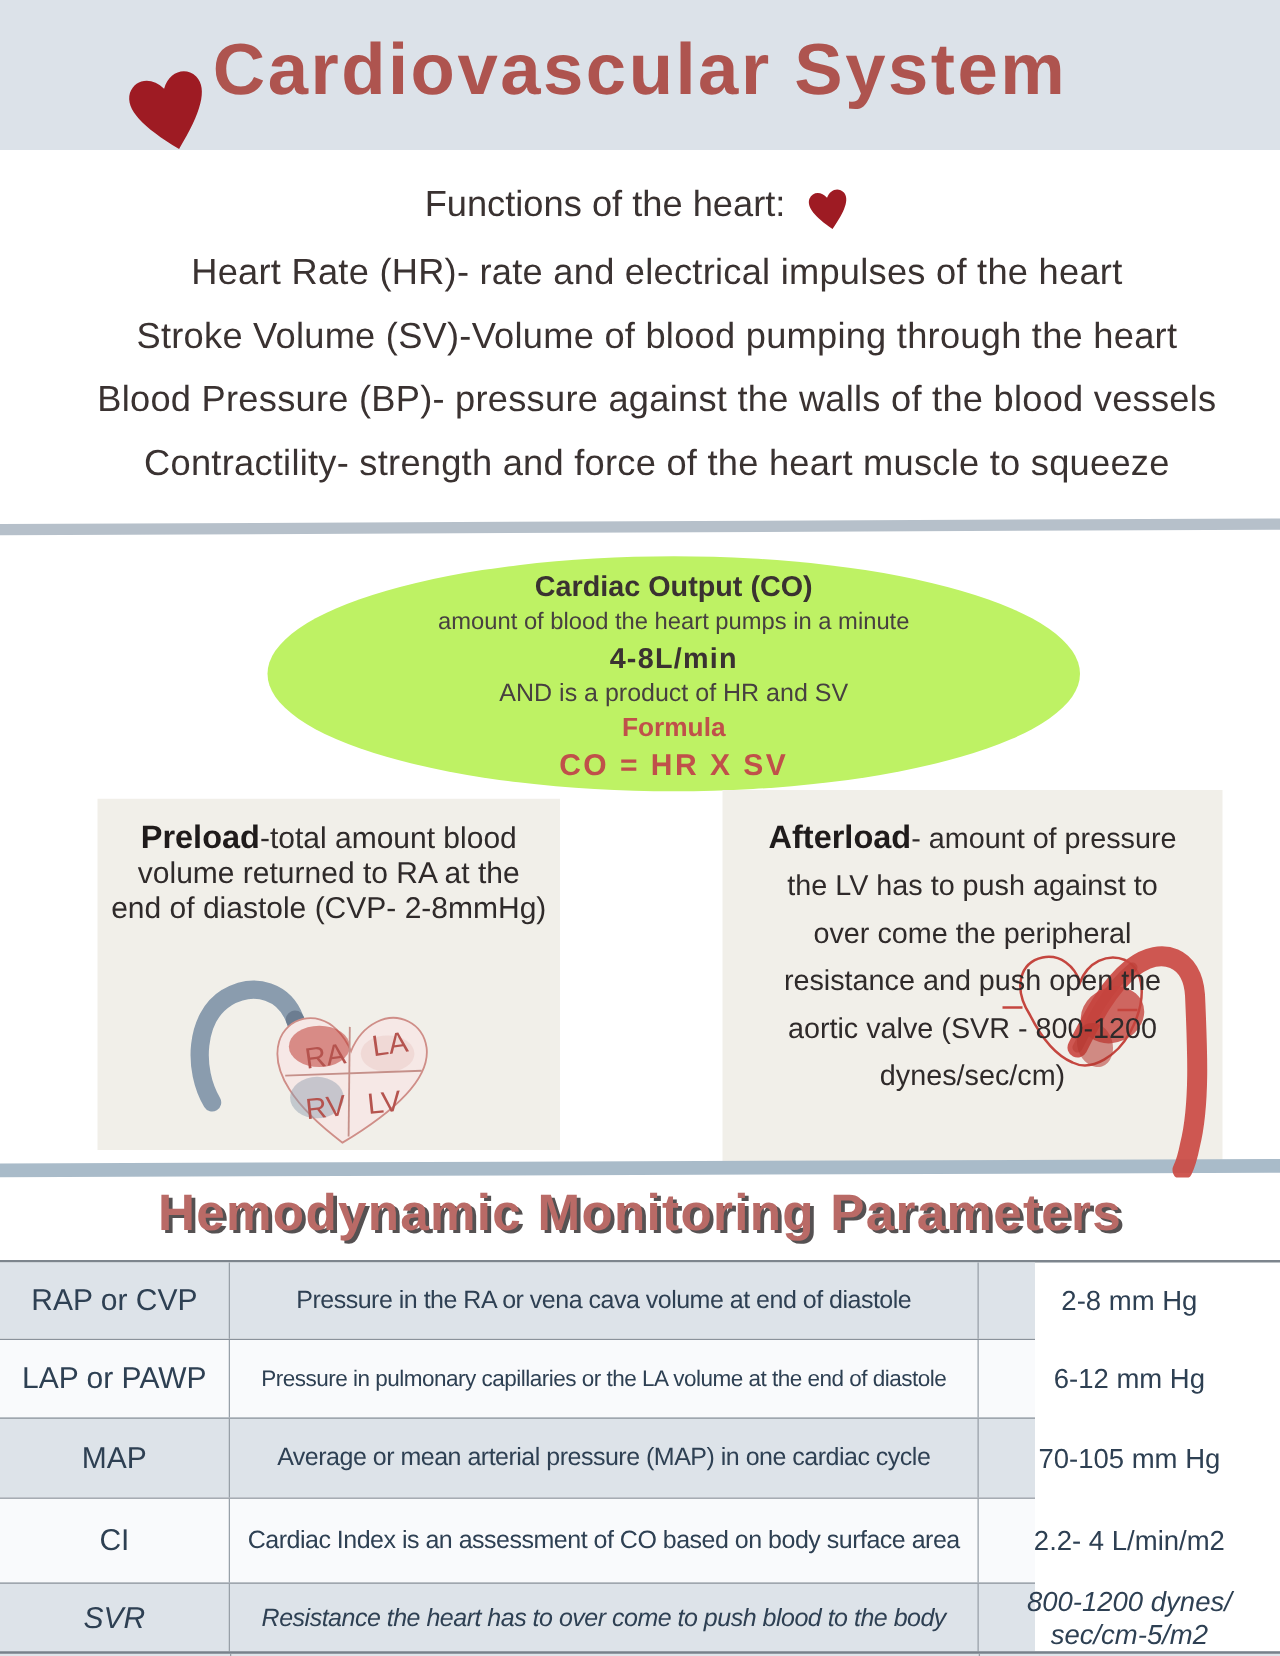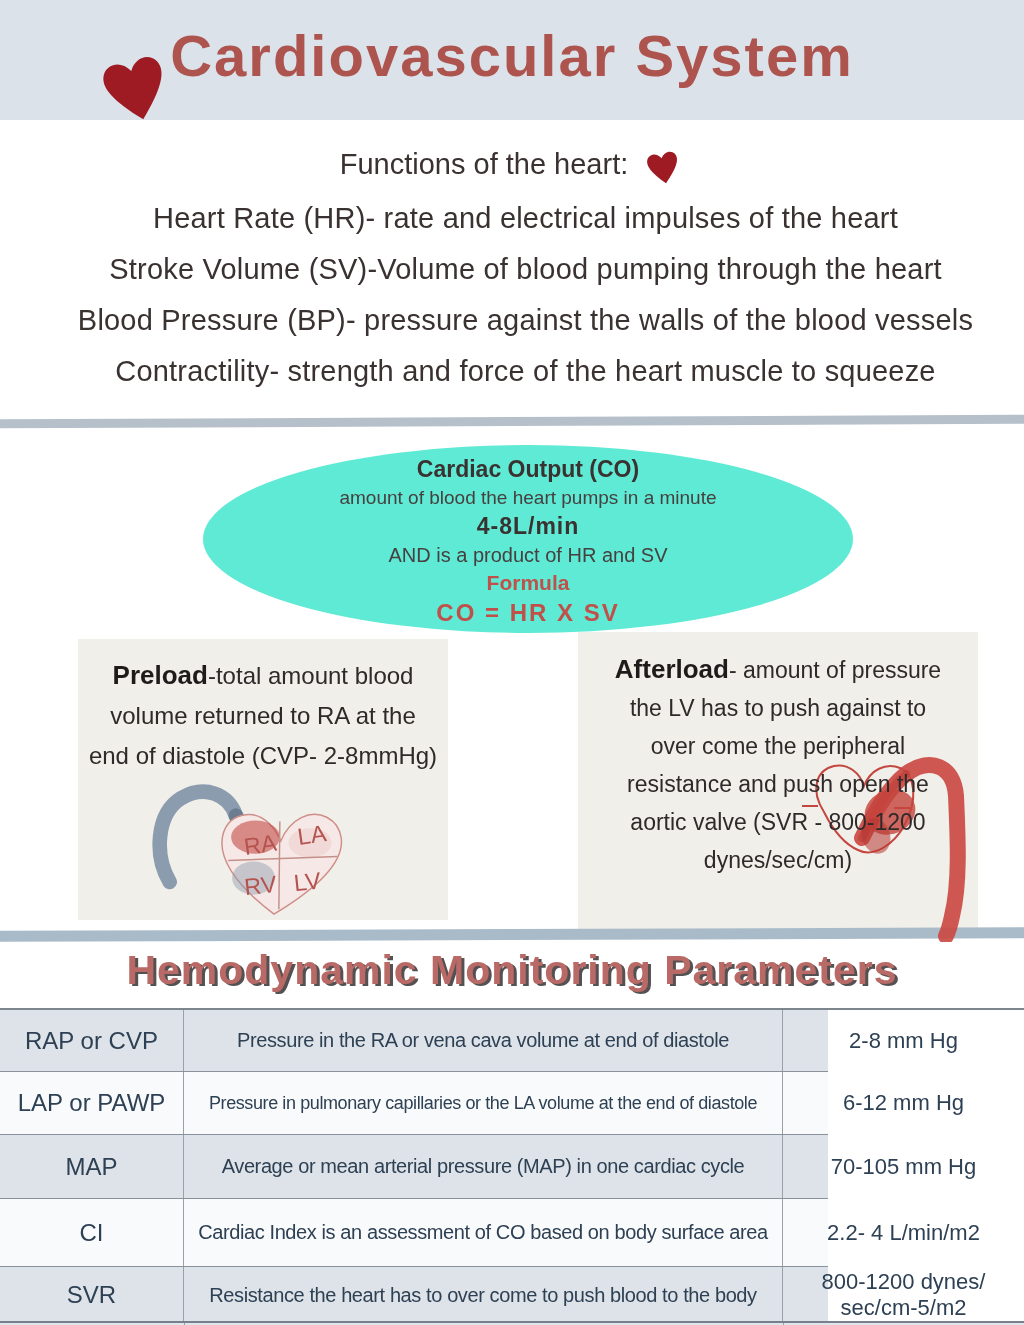--- a/index.html
+++ b/index.html
@@ -25,57 +25,57 @@
   .mini-heart { width:42px; height:40px; transform:rotate(-10deg); margin-top:4px; }
 
   
   .divider-1 { position:absolute; left:-6px; top:417px; width:1040px; height:9px; background:#b6c0ca;
                border-radius:5px; transform:rotate(-0.25deg); }
   .divider-2 { position:absolute; left:-6px; top:929px; width:1040px; height:11px; background:#a9bbc9;
                border-radius:6px; transform:rotate(-0.2deg); }
 
   
   .co-oval {
-    position:absolute; left:203px; top:445px; width:650px; height:188px;
-    background:#5eead4; border-radius:50%;
+    position:absolute; left:214px; top:445px; width:650px; height:188px;
+    background:#bef264; border-radius:50%;
     display:flex; flex-direction:column; align-items:center; justify-content:center;
     gap:4px; text-align:center; padding-top:4px;
   }
   .co-title   { font-size:23px; font-weight:700; color:#3a3231; }
   .co-desc    { font-size:19px; color:#474040; }
   .co-range   { font-size:23px; font-weight:700; color:#3a3231; letter-spacing:1px; }
   .co-product { font-size:20px; color:#474040; }
   .co-formula-label { font-size:21px; font-weight:700; color:#c0504a; }
   .co-formula { font-size:24px; font-weight:700; color:#c0504a; letter-spacing:2px; }
 
   
   .card { position:absolute; background:#f1efe9; }
   .preload-card  { left:78px;  top:639px; width:370px; height:281px; }
   .afterload-card{ left:578px; top:632px; width:400px; height:298px; }
-  .card-text { text-align:center; font-size:24px; line-height:40px; color:#2f2a2a; padding:16px 10px 0 10px; }
+  .card-text { text-align:center; font-size:24px; line-height:28px; color:#2f2a2a; padding:16px 10px 0 10px; }
   .card-text b { font-size:26px; font-weight:700; color:#1f1b1b; }
   .afterload-card .card-text { font-size:23px; line-height:38px; width:348px; margin:0 auto; padding-top:18px;
                                position:relative; z-index:2; }
   .preload-diagram  { position:absolute; left:70px; top:124px; width:252px; height:156px; }
   .afterload-drawing{ position:absolute; right:-16px; top:88px; width:196px; height:222px; z-index:1; }
 
   
   .params-heading {
     position:absolute; left:0; top:947px; width:1024px; text-align:center;
     font-size:41px; font-weight:700; color:#b96a66;
     text-shadow:3px 2px 0 #555152; letter-spacing:1px;
   }
 
   
   .params-table { position:absolute; left:0; top:1008px; width:1024px; border-top:2px solid #7d858d; }
   .t-row { display:grid; grid-template-columns:184px 599px 241px; width:828px; border-top:1px solid #8a929b; }
   .t-row:first-child { border-top:none; }
   .t-row.blue  { background:#dde3e9; }
   .t-row.white { background:#f9fafc; }
-  .r1 { height:61px; } .r2 { height:63px; } .r3 { height:64px; } .r4 { height:68px; } .r5 { height:55px; }
+  .r1 { height:61px; } .r2 { height:63px; } .r3 { height:64px; } .r4 { height:68px; } .r5 { height:55px;font-style:italic; }
   .cell { display:flex; align-items:center; justify-content:center; text-align:center; color:#2e4053; padding:2px 6px; }
   .cell-param { font-size:24px; border-right:1px solid #98a0a8; }
   .cell-desc  { font-size:20px; letter-spacing:-0.4px; border-right:1px solid #98a0a8; }
   .t-row.r2 .cell-desc { font-size:18px; }
   .cell-value { font-size:22px; line-height:26px; }
   .table-cut  { position:absolute; left:0; top:1321px; width:1024px; height:4px; background:#dfe5ea;
                 border-top:2px solid #78818b; }
   .cut-v1 { position:absolute; left:184px; top:0; width:1px; height:4px; background:#98a0a8; }
   .cut-v2 { position:absolute; left:783px; top:0; width:1px; height:4px; background:#98a0a8; }
 </style>

